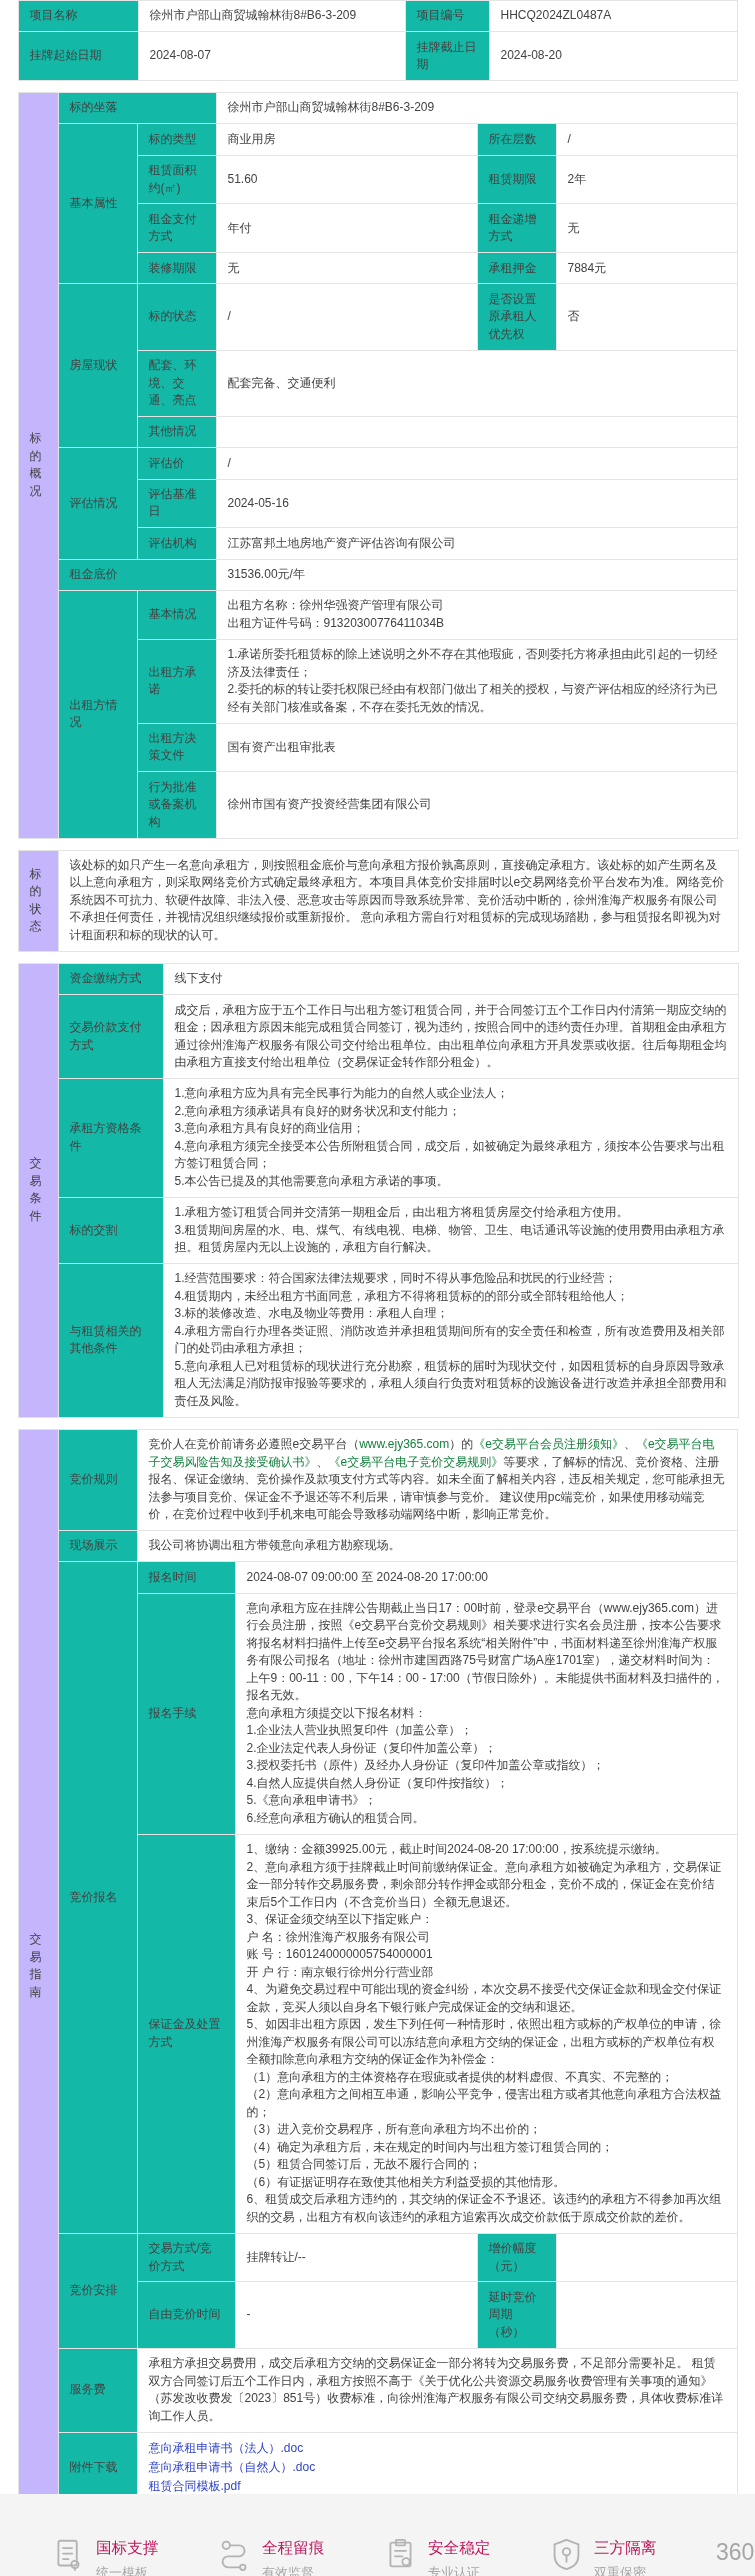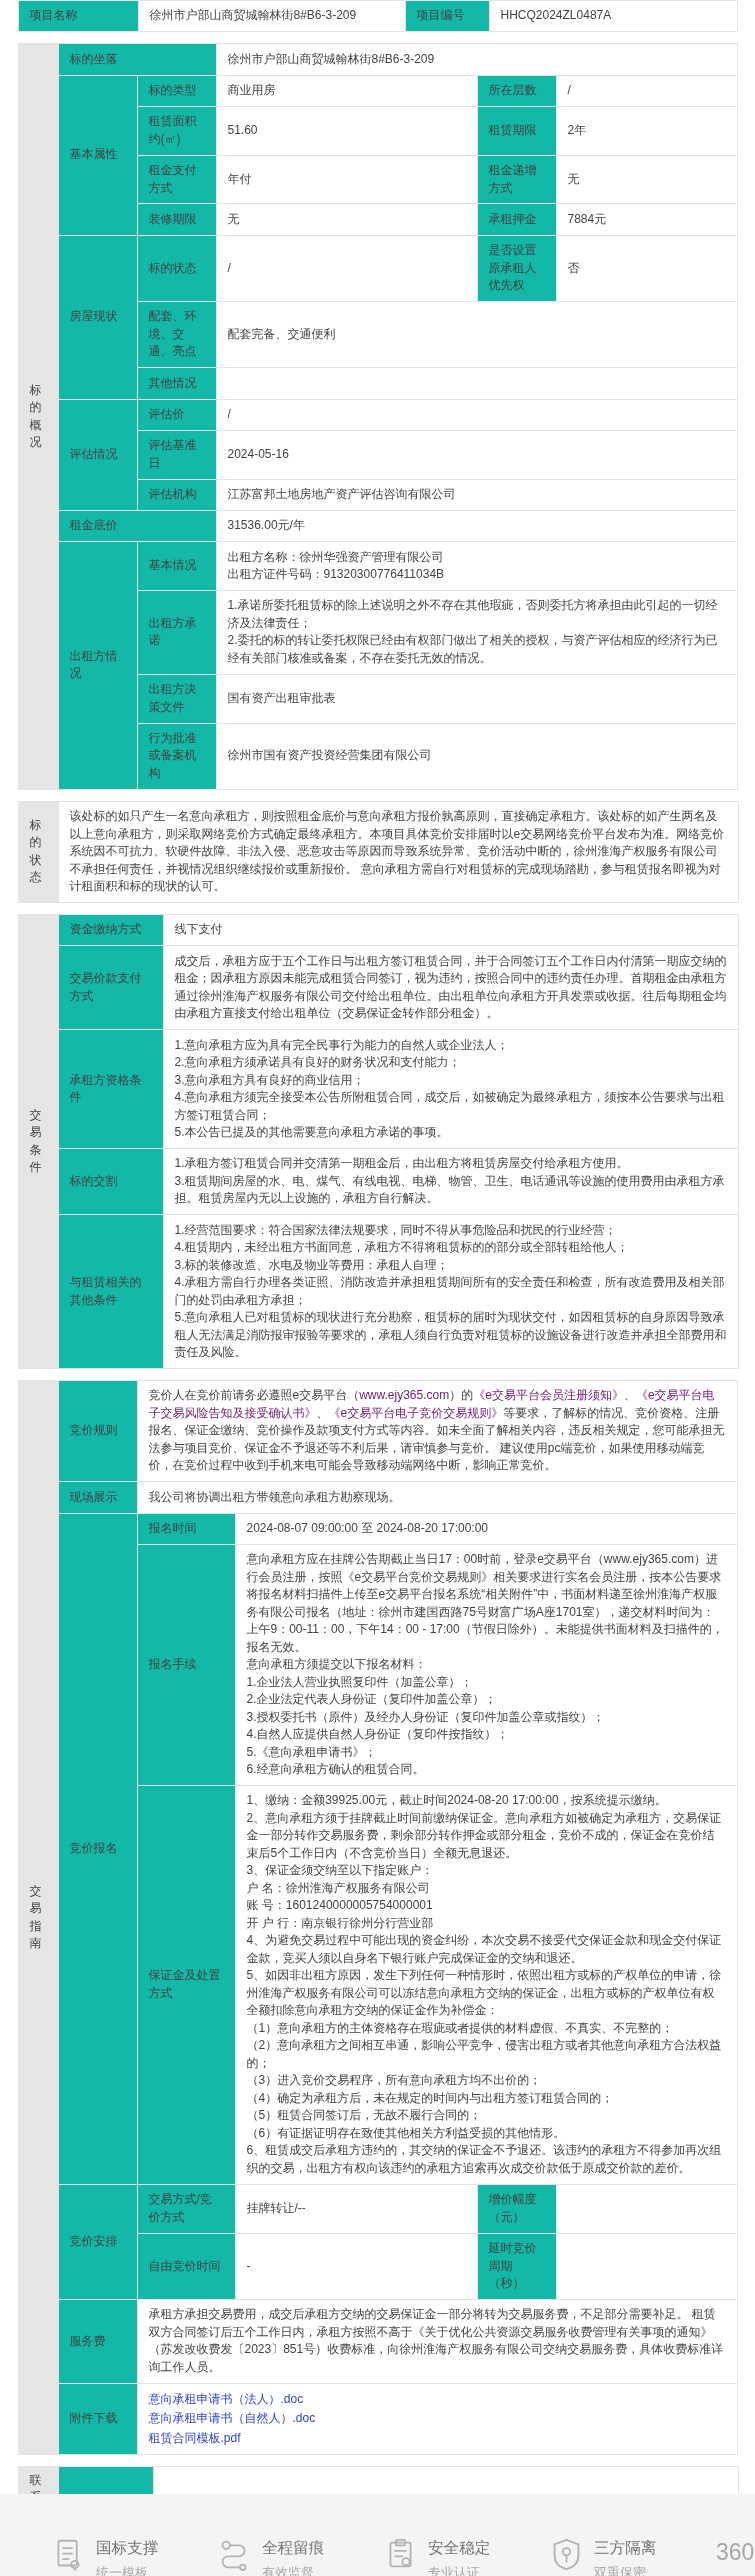--- a/index.html
+++ b/index.html
@@ -3,52 +3,58 @@
 <meta charset="utf-8">
 <style>
   html,body{margin:0;padding:0;}
   body{
     width:755px;height:2576px;overflow:hidden;position:relative;background:#fff;
     font-family:"Liberation Sans","DejaVu Sans",sans-serif;font-size:12px;color:#424242;
   }
   table{border-collapse:collapse;table-layout:fixed;margin:0 18.4px 0 17.5px;width:719px;}
   td{border:0.9px solid #e4e4e4;padding:6.4px 11px;vertical-align:middle;line-height:17.5px;word-break:break-all;}
   td.lab{background:#14b8a6;}
-  td.grp{background:#e5e5e5;}
+  td.grp{background:#c4b5fd;}
   .gap{height:11px;}
   .ln{line-height:17.5px;}
-  .blue{color:#701a75;margin-top:44px;}
+  .blue{color:#15803d;margin-top:44px;}
   .att a{display:block;color:#2f43cf;text-decoration:none;line-height:19.3px;}
   .contact td{padding:4.6px 11px;}
   
   .footer{position:absolute;top:2494px;left:0;right:0;bottom:0;background:#f4f4f4;overflow:hidden;}
   .f-row{display:flex;padding:44px 0 0 52px;}
   .f-item{width:166px;flex:0 0 166px;display:flex;align-items:flex-start;}
   .f-icon{width:33px;height:33px;color:#b3b3b3;flex:0 0 33px;margin-right:11px;}
   .f-txt{display:flex;flex-direction:column;}
-  .f-label{font-size:15.6px;color:#737373;line-height:20px;white-space:nowrap;}
+  .f-label{font-size:15.6px;color:#be185d;line-height:20px;white-space:nowrap;}
   .f-sub{font-size:13px;color:#a6a6a6;margin-top:5.5px;white-space:nowrap;}
   .f-360{font-size:23px;color:#a6a6a6;line-height:28px;margin-right:5.5px;white-space:nowrap;}
 </style>
 </head>
 <body>
 
 <table>
   <colgroup>
       <col style="width:120px">
       <col style="width:267px">
       <col style="width:84px">
       <col style="width:248px">
     </colgroup>
   <tbody>
       <tr>
     <td class="lab">项目名称</td>
     <td>徐州市户部山商贸城翰林街8#B6-3-209</td>
     <td class="lab">项目编号</td>
     <td>HHCQ2024ZL0487A</td>
+  </tr>
+  <tr>
+    <td class="lab">挂牌起始日期</td>
+    <td>2024-08-07</td>
+    <td class="lab">挂牌截止日期</td>
+    <td>2024-08-20</td>
   </tr>
 </tbody>
   </table>
 
 <div class="gap"></div>
 
 <table>
   <colgroup>
       <col style="width:40px">
       <col style="width:79px">

